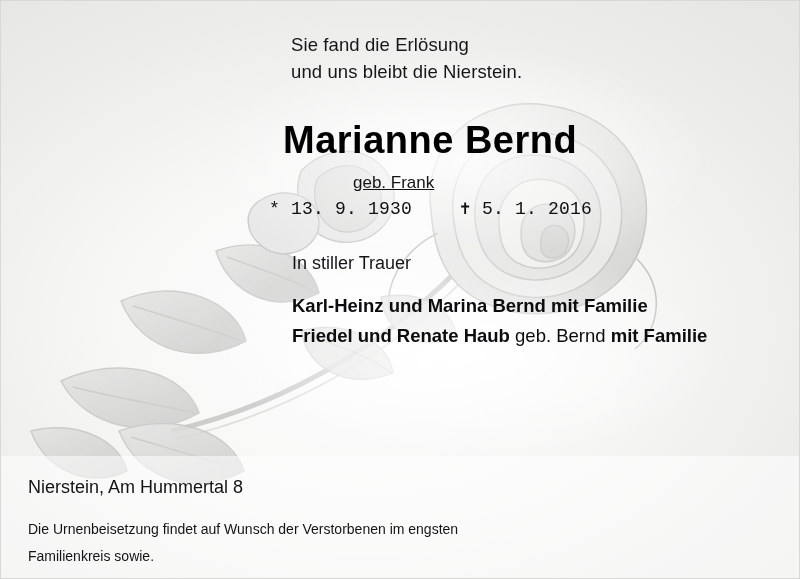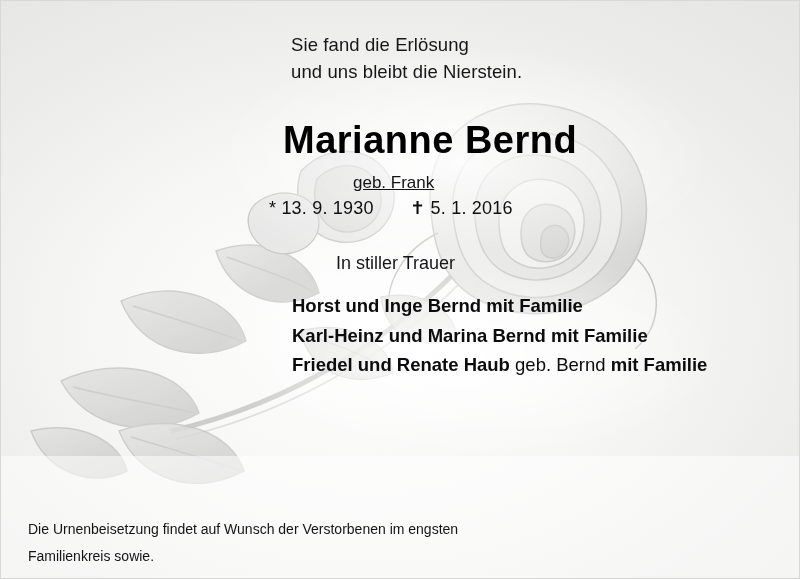--- a/index.html
+++ b/index.html
@@ -71,32 +71,32 @@
     color: #141416;
     text-decoration: underline;
   }
   .dates {
     position: absolute;
     left: 268px;
     top: 196px;
     font-size: 18px;
     color: #0f0f11;
     letter-spacing: 0.2px;
+    font-family: Liberation Mono, monospace;
   }
   .dates .sep {
     display: inline-block;
     width: 26px;
   }
   .mourning {
     position: absolute;
     left: 291px;
     top: 252px;
     font-size: 18px;
     color: #16161a;
-    margin-left: 44px;
   }
   .family-list {
     position: absolute;
     left: 291px;
     top: 290px;
     font-size: 18.5px;
     line-height: 29.5px;
     color: #0c0c0e;
   }
   .family-list .row {
@@ -210,30 +210,28 @@
     <div class="dates">
       <span>* 13. 9. 1930</span>
       <span class="sep"></span>
       <span>✝ 5. 1. 2016</span>
     </div>
 
     <div class="mourning">In stiller Trauer</div>
 
     <div class="family-list">
       <div class="row">
-        <span class="b">Horst und Inge Bernd mit Familie</span><span class="n"></span><span class="b"></span>
-      </div>
-      <div class="row">
         <span class="b">Karl-Heinz und Marina Bernd mit Familie</span><span class="n"></span><span class="b"></span>
       </div>
       <div class="row">
         <span class="b">Friedel und Renate Haub </span><span class="n">geb. Bernd </span><span class="b">mit Familie</span>
       </div>
     </div>
 
+    <div class="address">Nierstein, Am Hummertal 8</div>
 
     <div class="note">
       <div>Die Urnenbeisetzung findet auf Wunsch der Verstorbenen im engsten</div>
       <div>Familienkreis sowie.</div>
     </div>
 
   </div>
 </div>
 
 </body></html>

